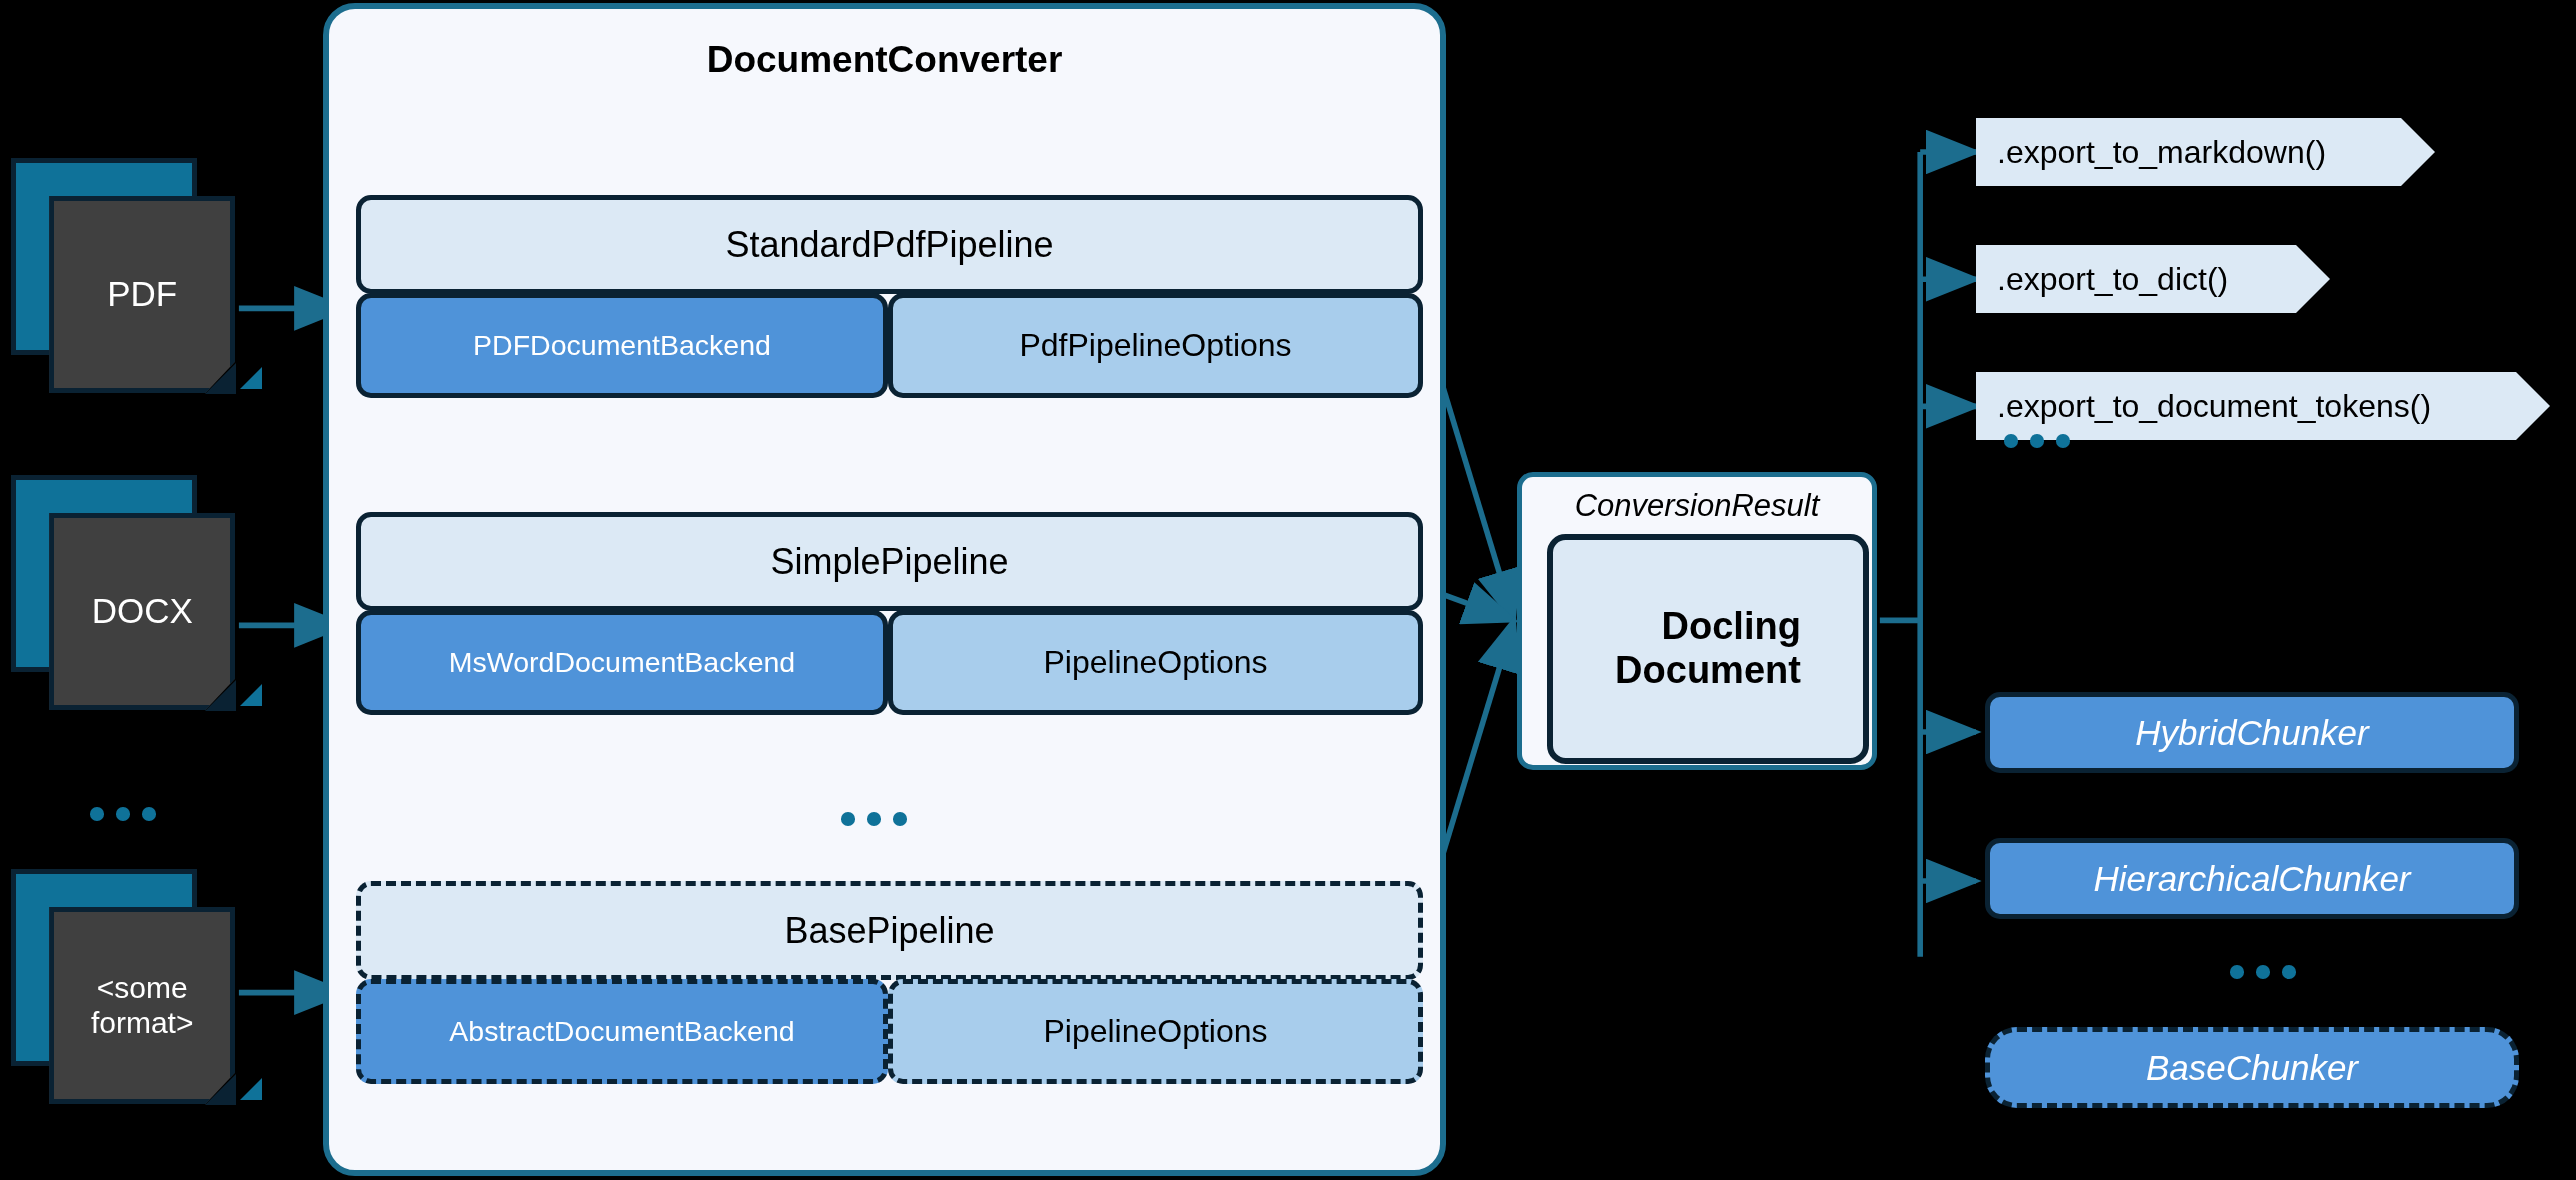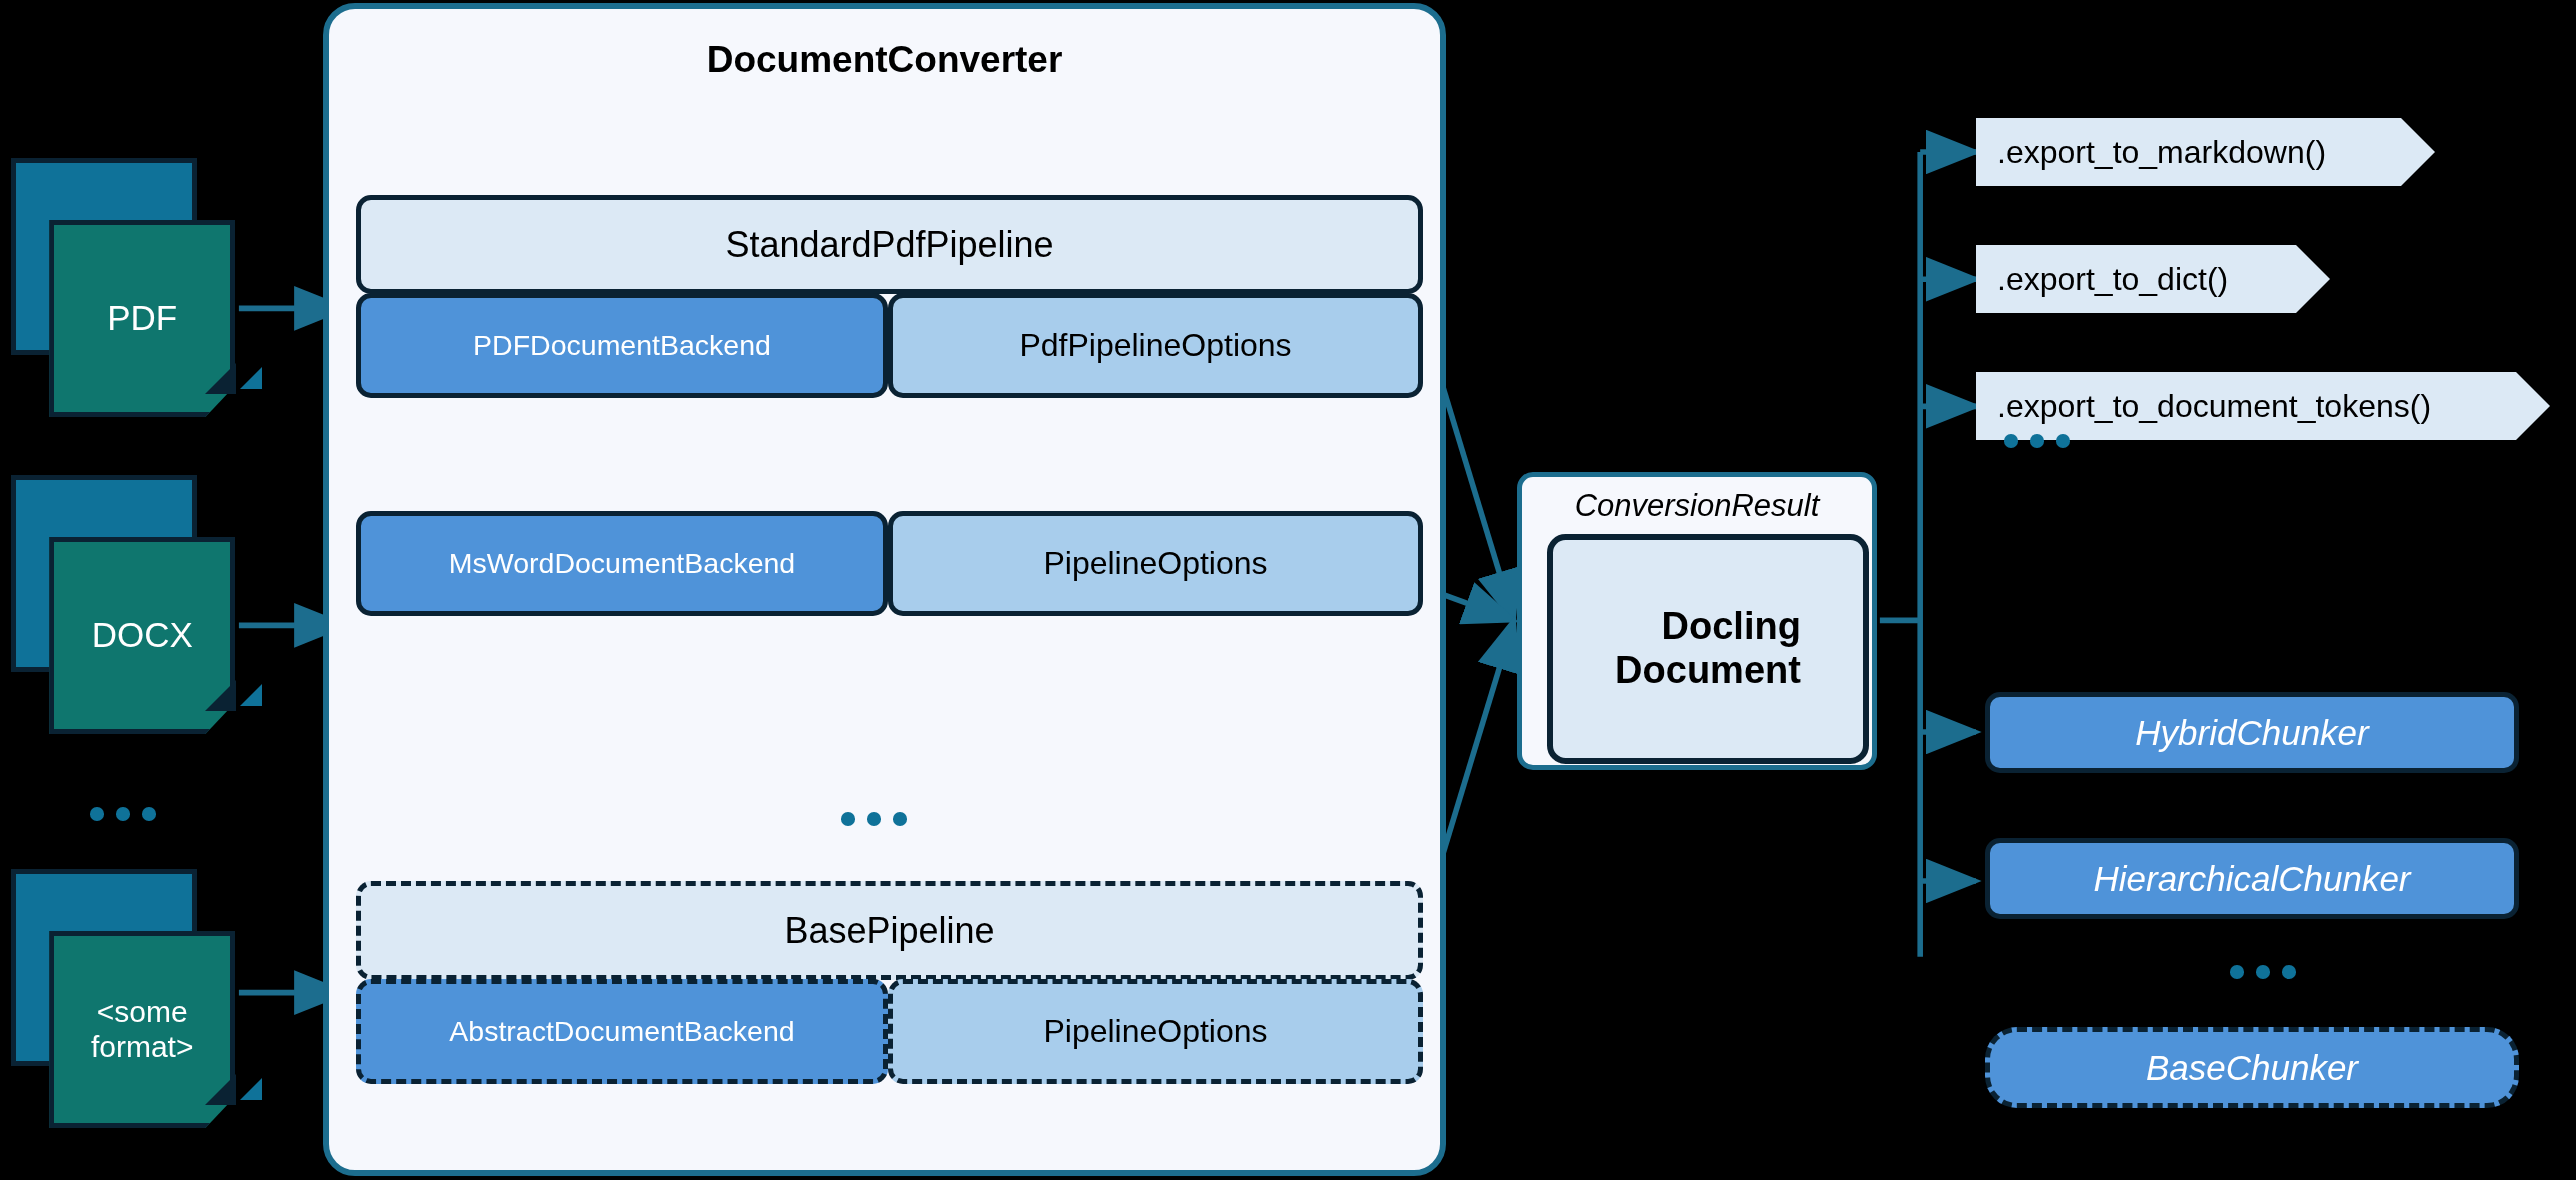--- a/index.html
+++ b/index.html
@@ -7,24 +7,24 @@
        font-family:"Liberation Sans","DejaVu Sans",sans-serif;}
   #stage{position:relative;width:2576px;height:1180px;background:#000;}
 
   .abs{position:absolute;box-sizing:border-box;padding-left:22px;}
 
   
   .doc-group{position:absolute;}
   .doc-back{position:absolute;left:0;top:0;width:186px;height:197px;
             background:#0f7299;border:5.6px solid #0a2233;box-sizing:border-box;}
   .doc-front{position:absolute;left:38px;top:38px;width:186px;height:197px;
-             background:#0f766e;border:5.6px solid #0a2233;box-sizing:border-box;
+             background:#404040;border:5.6px solid #0a2233;box-sizing:border-box;
              display:flex;align-items:center;justify-content:center;
              color:#fff;text-align:center;line-height:1.15;
-             clip-path:polygon(0 0,100% 0,100% 84%,84% 100%,0 100%);margin-top:24px;}
+             clip-path:polygon(0 0,100% 0,100% 84%,84% 100%,0 100%);}
   .doc-fold{position:absolute;width:0;height:0;
             border-left:31px solid transparent;border-bottom:31px solid #0a2233;}
   .doc-fold-in{position:absolute;width:0;height:0;
             border-left:22.3px solid transparent;border-bottom:22.3px solid #0f7299;}
   .doc-label{font-size:35px;}
   .doc-label.small{font-size:30px;}
 
   
   #converter{left:323px;top:3.1px;width:1123px;height:1173px;
              background:#f6f8fd;border:6.2px solid #1c6d8e;border-radius:32px;}
@@ -156,20 +156,21 @@
 
     <div class="pipe-group" style="top:186px;">
       <div class="pipe-head">StandardPdfPipeline</div>
       <div class="pipe-row">
         <div class="pipe-backend">PDFDocumentBackend</div>
         <div class="pipe-opts">PdfPipelineOptions</div>
       </div>
     </div>
 
     <div class="pipe-group" style="top:503px;">
+      <div class="pipe-head">SimplePipeline</div>
       <div class="pipe-row">
         <div class="pipe-backend">MsWordDocumentBackend</div>
         <div class="pipe-opts">PipelineOptions</div>
       </div>
     </div>
 
     <div class="dots" style="left:512px;top:803px;">
       <i></i>
         <i></i>
         <i></i>

